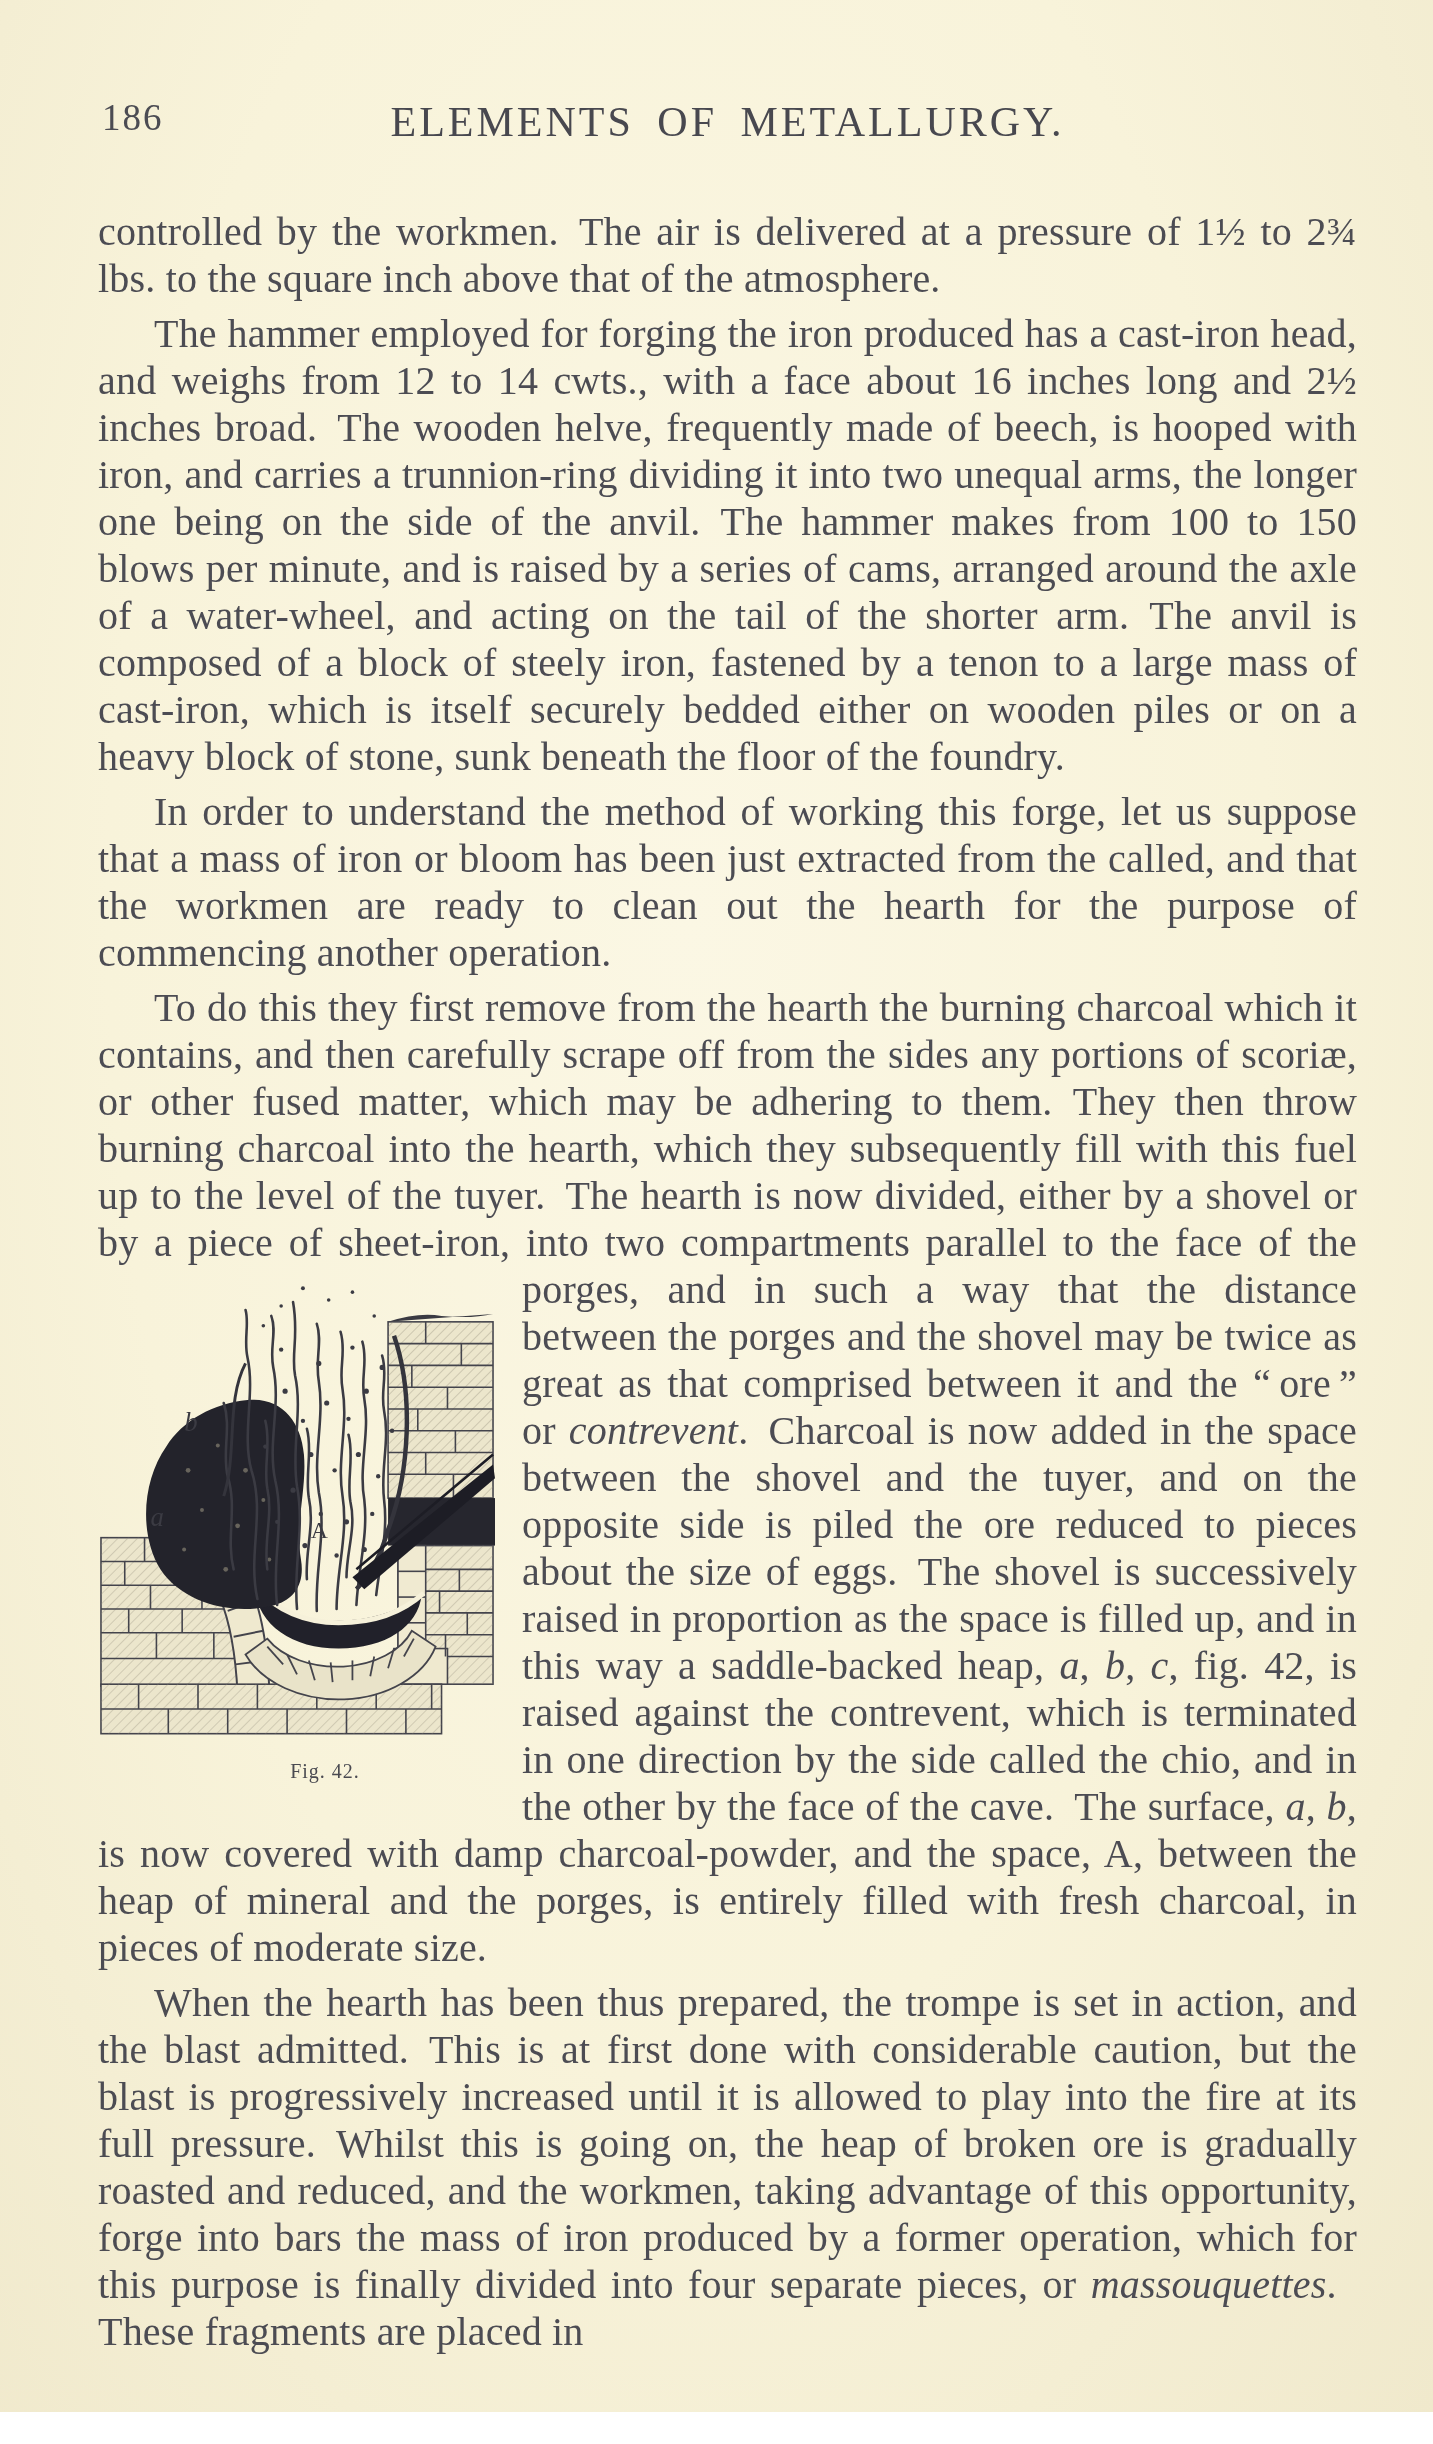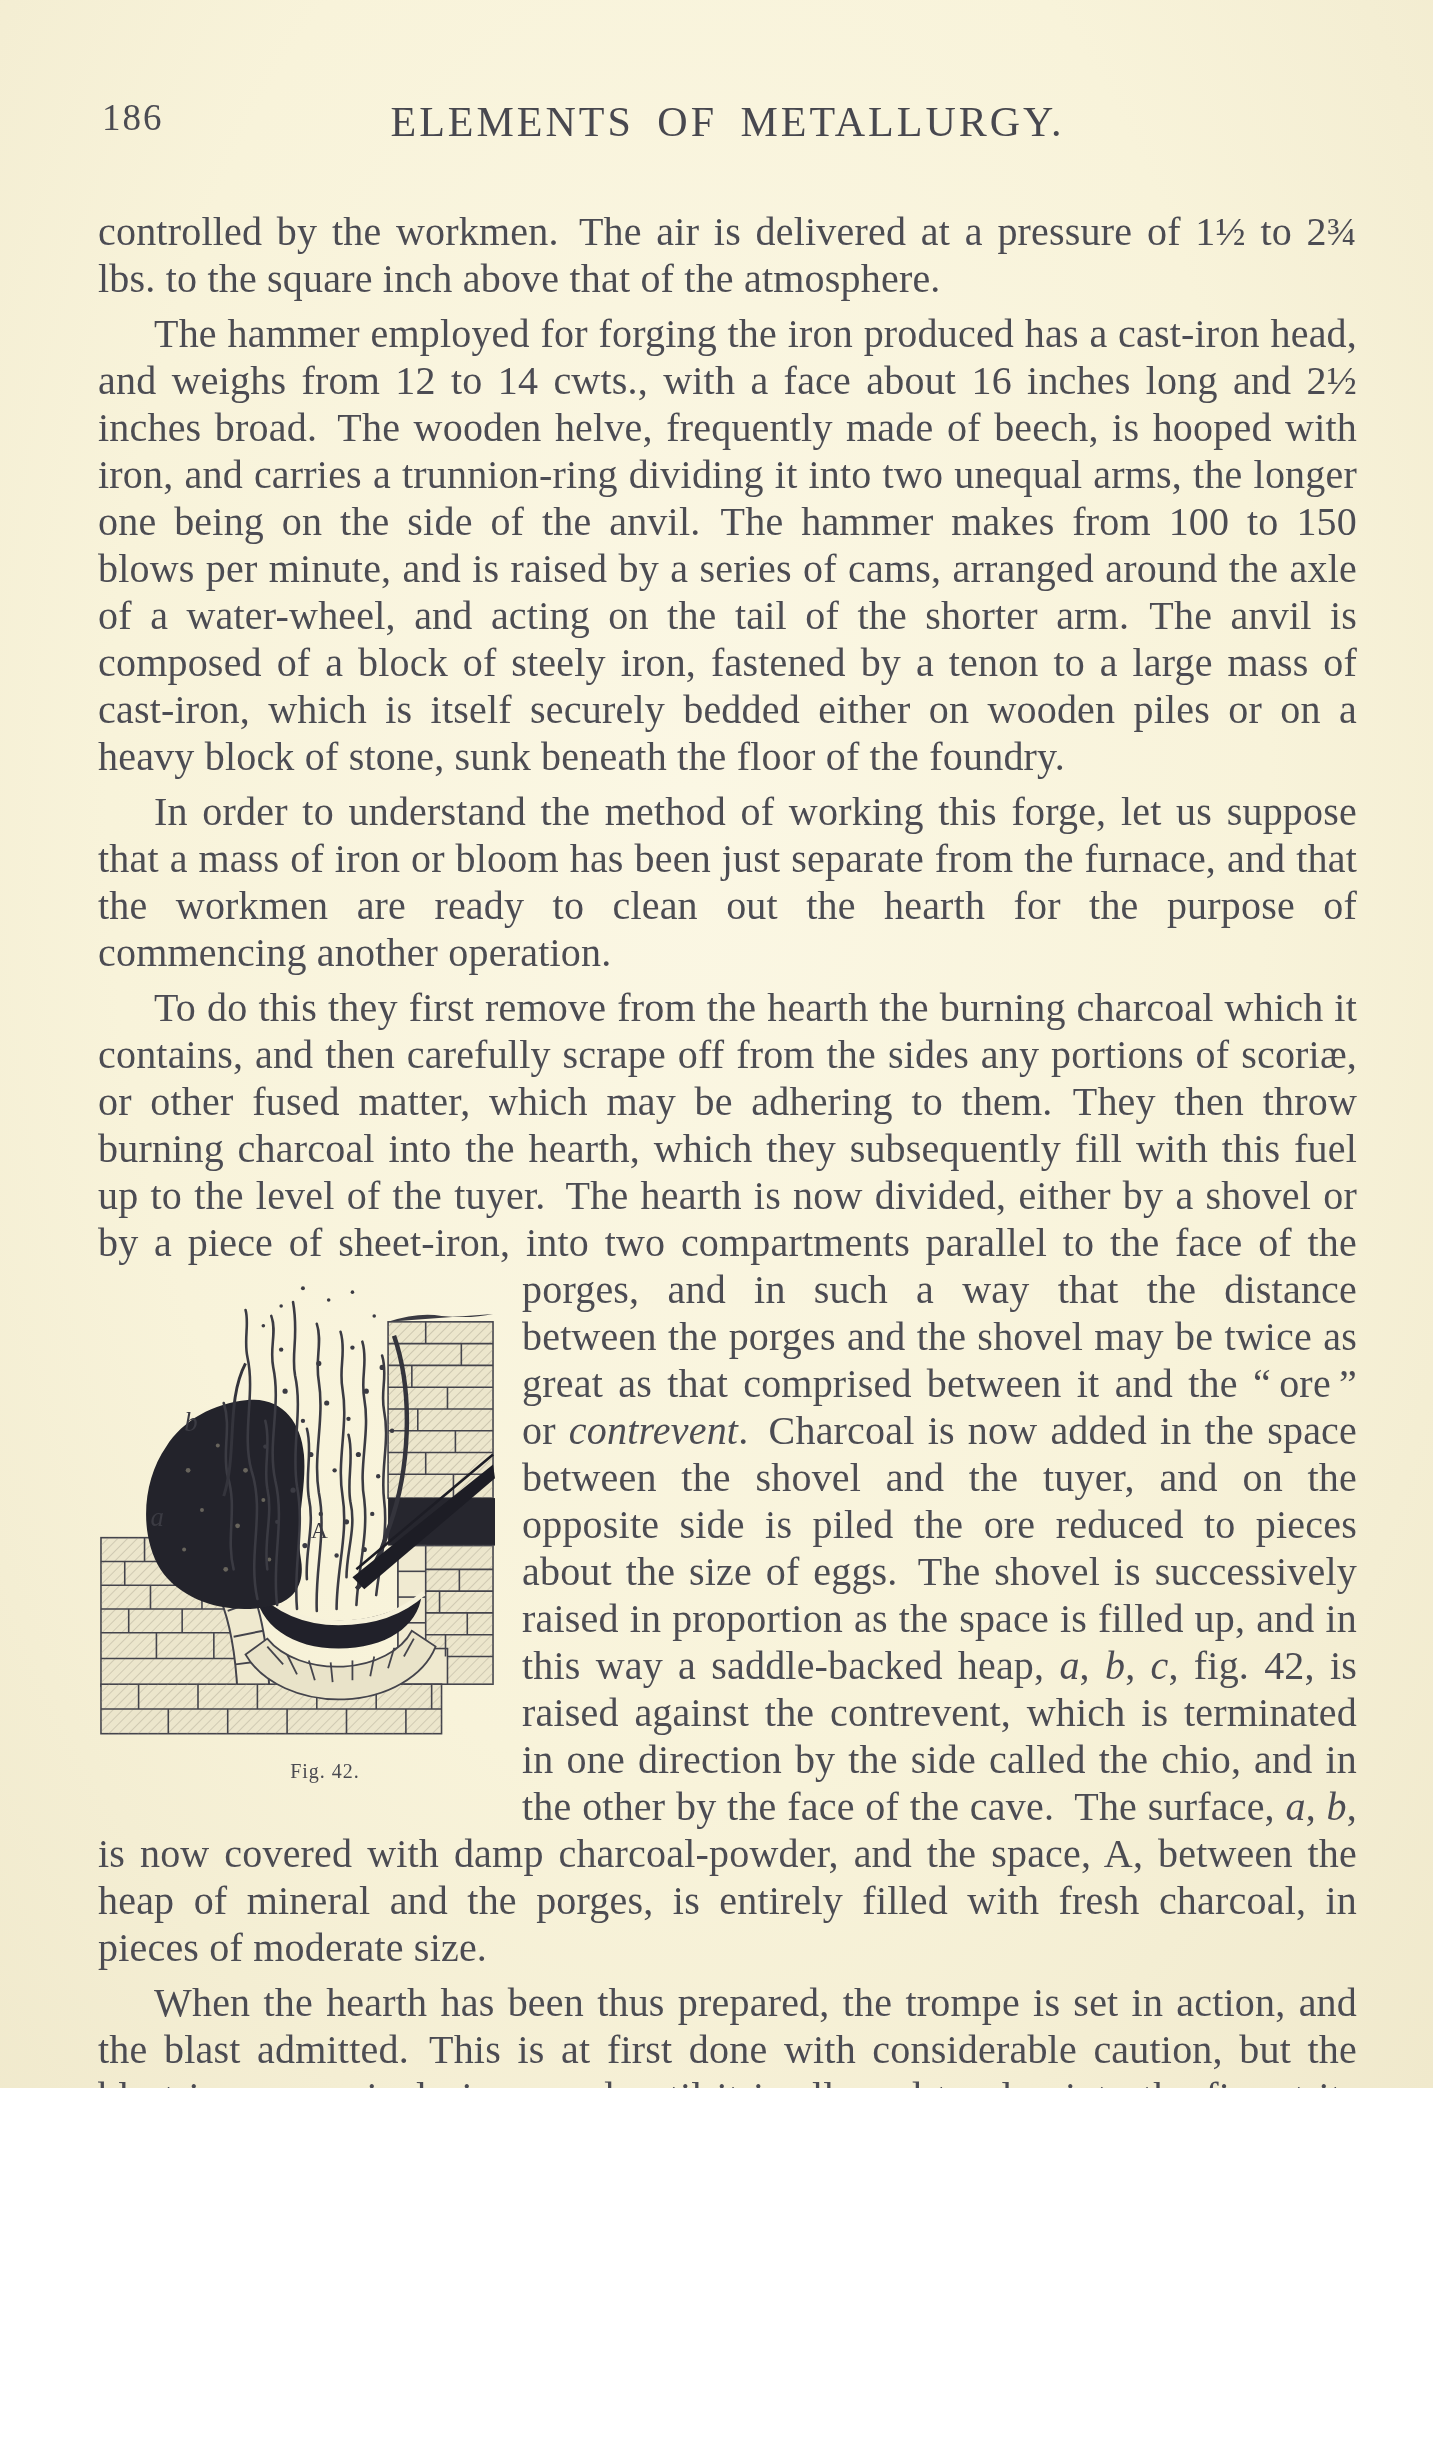--- a/index.html
+++ b/index.html
@@ -1,19 +1,19 @@
 <!DOCTYPE html>
 <html><head>
 <meta charset="utf-8">
 <style>
   html,body{margin:0;padding:0;}
   .page{
     position:relative;
     width:1433px;
-    height:2088px;
+    height:2412px;
     box-sizing:border-box;
     padding:96px 68px 0 90px;
     background:radial-gradient(ellipse at 48% 38%, #fbf7e4 0%, #f8f3da 55%, #f0e9cc 100%);
     font-family:"Liberation Serif", serif;
     color:#4c4c53;
     overflow:hidden;
   }
   .running-header{
     position:relative;
     height:60px;
@@ -70,21 +70,21 @@
     <span class="page-number">186</span>
     <span class="head-title">ELEMENTS OF METALLURGY.</span>
   </div>
 
   <div class="body-text">
 
     <p><span>controlled by the workmen. The air is delivered at a pressure of 1½ to 2¾ lbs. to the square inch above that of the atmosphere.</span></p>
 
     <p class="ind"><span>The hammer employed for forging the iron produced has a cast-iron head, and weighs from 12 to 14 cwts., with a face about 16 inches long and 2½ inches broad. The wooden helve, frequently made of beech, is hooped with iron, and carries a trunnion-ring dividing it into two unequal arms, the longer one being on the side of the anvil. The hammer makes from 100 to 150 blows per minute, and is raised by a series of cams, arranged around the axle of a water-wheel, and acting on the tail of the shorter arm. The anvil is composed of a block of steely iron, fastened by a tenon to a large mass of cast-iron, which is itself securely bedded either on wooden piles or on a heavy block of stone, sunk beneath the floor of the foundry.</span></p>
 
-    <p class="ind"><span>In order to understand the method of working this forge, let us suppose that a mass of iron or bloom has been just separate from the furnace, and that the workmen are ready to clean out the hearth for the purpose of commencing another operation.</span></p>
+    <p class="ind"><span>In order to understand the method of working this forge, let us suppose that a mass of iron or bloom has been just extracted from the called, and that the workmen are ready to clean out the hearth for the purpose of commencing another operation.</span></p>
 
     <p class="ind"><span><span>To do this they first remove from the hearth the burning charcoal which it contains, and then carefully scrape off from the sides any portions of scoriæ, or other fused matter, which may be adhering to them. They then throw burning charcoal into the hearth, which they subsequently fill with this fuel up to the level of the tuyer. The hearth is now divided, either by a shovel or by a piece of sheet-iron, into two compartments parallel to the face of the porges, and in such a way that </span></span><span class="fig">
       <svg viewBox="0 0 400 470" width="396" height="466" xmlns="http://www.w3.org/2000/svg">
         <defs>
           <pattern id="hatch" width="7" height="7" patternUnits="userSpaceOnUse" patternTransform="rotate(45)">
             <line x1="0" y1="0" x2="0" y2="7" stroke="#938d7c" stroke-width="1.3"></line>
           </pattern>
         </defs>
 
         <g stroke="#44444c" stroke-width="1.6" fill="none">

